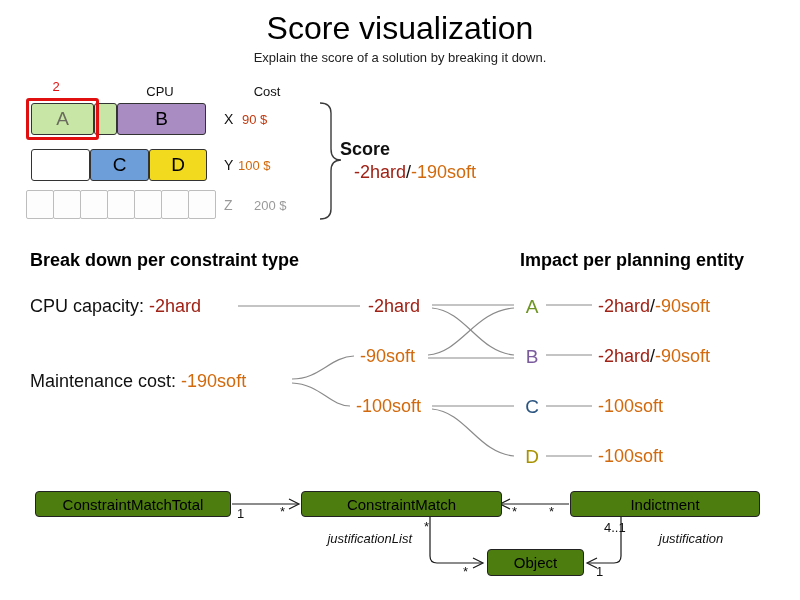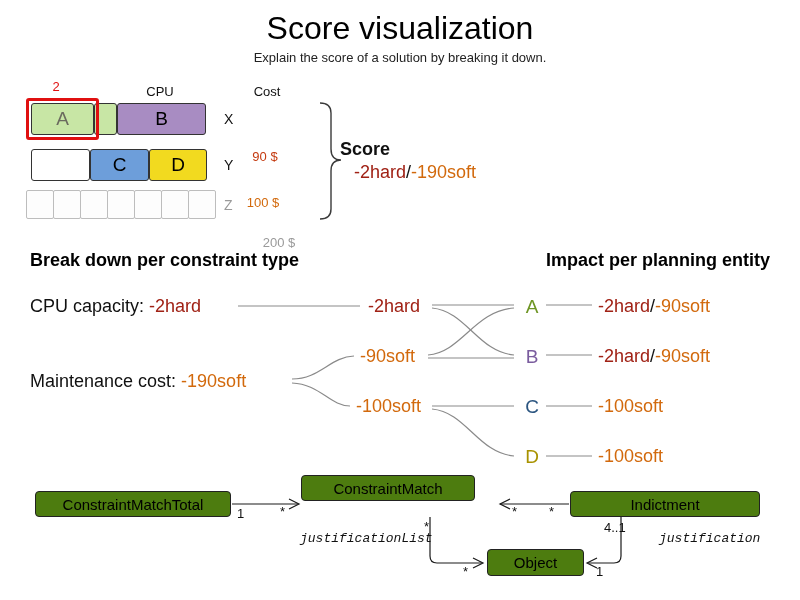--- a/index.html
+++ b/index.html
@@ -21,34 +21,34 @@
   .box-seg { background:var(--box_a_fill,#c8e6a5); }
   .box-b { background:var(--box_b_fill,#a88cc2); }
   .box-c { background:var(--box_c_fill,#6d9eda); }
   .box-d { background:var(--box_d_fill,#f2da1f); }
   .box-empty { background:#fff; }
   .hl { border:3px solid var(--highlight,#e01010); border-radius:3px; }
   .zgrid { display:flex; }
   .zcell { flex:1; border:1px solid #bdbdbd; background:#fdfdfd; border-radius:2px; margin-left:-1px; }
   .zcell:first-child { margin-left:0; }
   .rowlab { font-size:14px; }
-  .cost { font-size:13px; text-align:center;margin-top:37px; }
+  .cost { font-size:13px; text-align:left; }
   .heading { font-size:18px; font-weight:bold; color:#000; }
   .item { font-size:18px; line-height:21px; }
   .entity { width:24px; text-align:center; font-size:19px; line-height:21px; }
   .entity-a { color:var(--entity_a,#6e9524); }
   .entity-b { color:var(--entity_b,#7a5c9e); }
   .entity-c { color:var(--entity_c,#2b5580); }
   .entity-d { color:var(--entity_d,#a89200); }
   .score-label { font-size:18px; font-weight:bold; }
   .score-value { font-size:18px; text-align:center; }
   .uml-box { border:1px solid #222; border-radius:4px; background:#4d7c0f; display:flex;
              align-items:center; justify-content:center; font-size:15px; color:#000; }
   .mult { font-size:13px; color:#111; }
-  .assoc { font-size:13px; font-style:italic; color:#111;font-family:Liberation Mono, monospace; }
+  .assoc { font-size:13px; font-style:italic; color:#111; }
 </style>
 </head>
 <body>
 
 <div class="page">
 
   <svg class="overlay">
     <g stroke="#3a3a3a" stroke-width="1.4" fill="none">
       <path d="M 320 103 Q 331 103 331 113 L 331 149 Q 331 160 341 160 Q 331 160 331 171 L 331 209 Q 331 219 320 219"></path>
     </g>
@@ -117,36 +117,36 @@
 
   <div class="abs heading" style="left:30px;top:250px">Break down per constraint type</div>
 
   <div class="abs item" style="left:30px;top:296px"><span>CPU capacity: </span><span class="hard">-2hard</span></div>
   <div class="abs item" style="left:30px;top:371px"><span>Maintenance cost: </span><span class="soft">-190soft</span></div>
 
   <div class="abs item hard" style="left:368px;top:296px">-2hard</div>
   <div class="abs item soft" style="left:360px;top:346px">-90soft</div>
   <div class="abs item soft" style="left:356px;top:396px">-100soft</div>
 
-  <div class="abs heading" style="left:546px;top:250px">Impact per planning entity</div>
+  <div class="abs heading" style="left:520px;top:250px">Impact per planning entity</div>
 
   <div class="abs entity entity-a" style="left:520px;top:296px">A</div>
   <div class="abs item" style="left:598px;top:296px"><span class="hard">-2hard</span><span>/</span><span class="soft">-90soft</span></div>
 
   <div class="abs entity entity-b" style="left:520px;top:346px">B</div>
   <div class="abs item" style="left:598px;top:346px"><span class="hard">-2hard</span><span>/</span><span class="soft">-90soft</span></div>
 
   <div class="abs entity entity-c" style="left:520px;top:396px">C</div>
   <div class="abs item" style="left:598px;top:396px"><span class="soft">-100soft</span></div>
 
   <div class="abs entity entity-d" style="left:520px;top:446px">D</div>
   <div class="abs item" style="left:598px;top:446px"><span class="soft">-100soft</span></div>
 
   <div class="abs uml-box" style="left:35px;top:491px;width:196px;height:26px">ConstraintMatchTotal</div>
-  <div class="abs uml-box" style="left:301px;top:475px;width:174px;height:26px">ConstraintMatch</div>
+  <div class="abs uml-box" style="left:301px;top:491px;width:201px;height:26px">ConstraintMatch</div>
   <div class="abs uml-box" style="left:570px;top:491px;width:190px;height:26px">Indictment</div>
   <div class="abs uml-box" style="left:487px;top:549px;width:97px;height:27px">Object</div>
 
   <div class="abs mult" style="left:237px;top:506px">1</div>
   <div class="abs mult" style="left:280px;top:504px">*</div>
   <div class="abs mult" style="left:512px;top:504px">*</div>
   <div class="abs mult" style="left:549px;top:504px">*</div>
   <div class="abs mult" style="left:424px;top:519px">*</div>
   <div class="abs mult" style="left:604px;top:520px">4..1</div>
   <div class="abs assoc" style="left:300px;top:531px;width:112px;text-align:right">justificationList</div>

